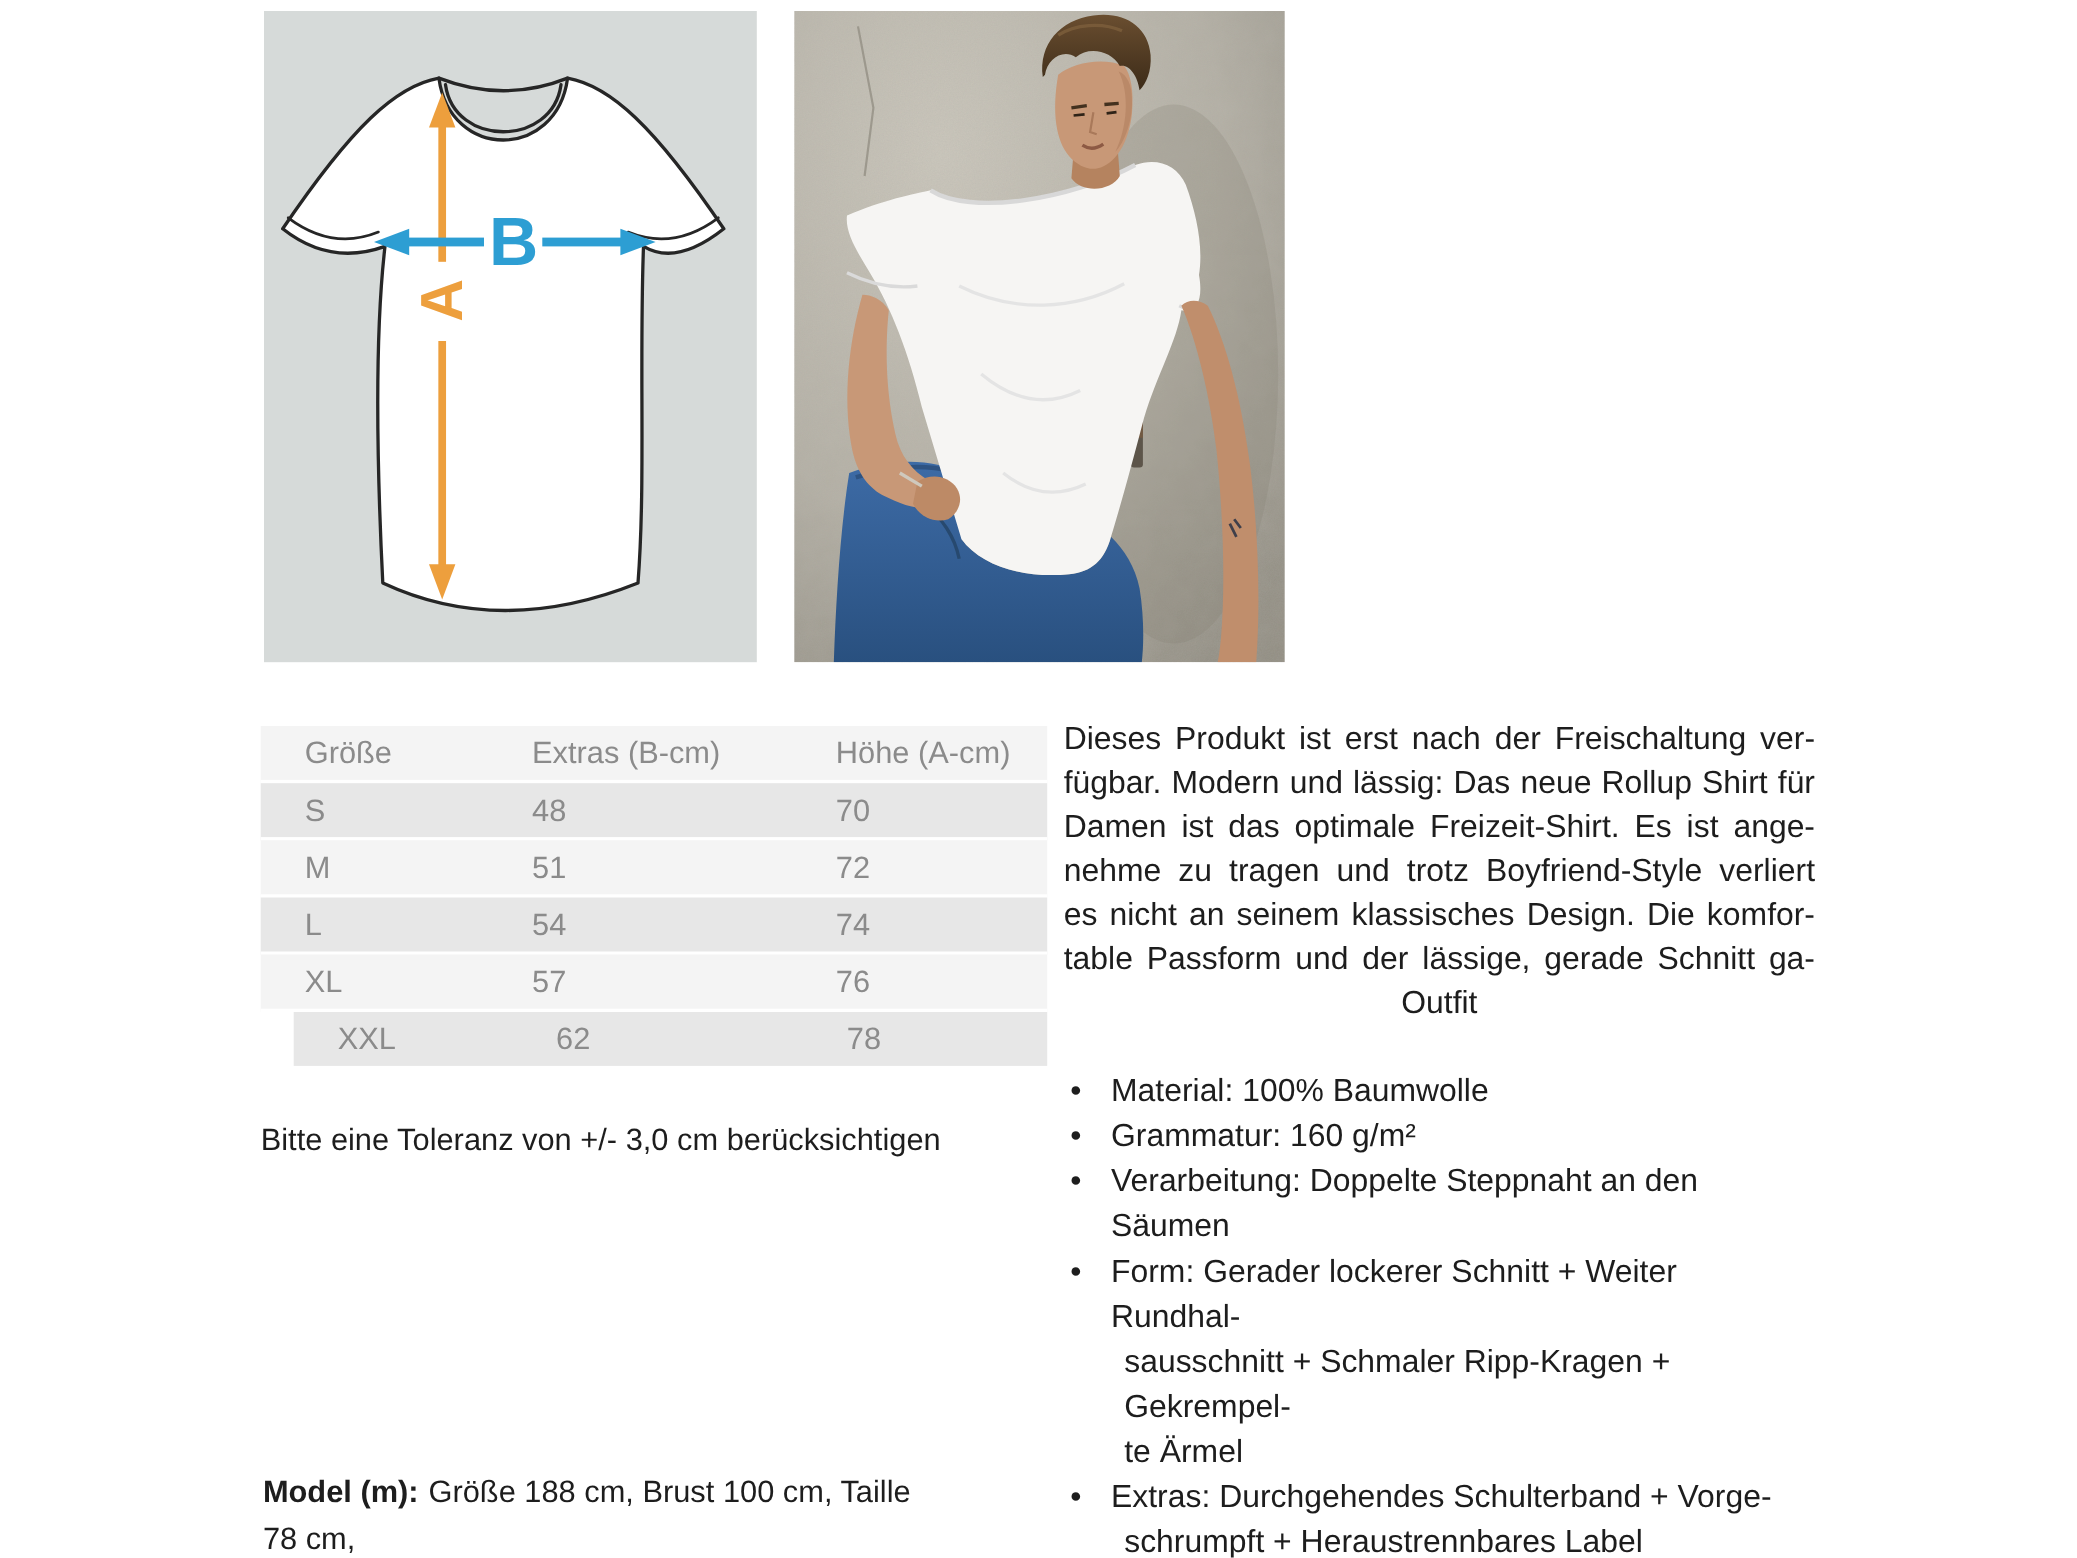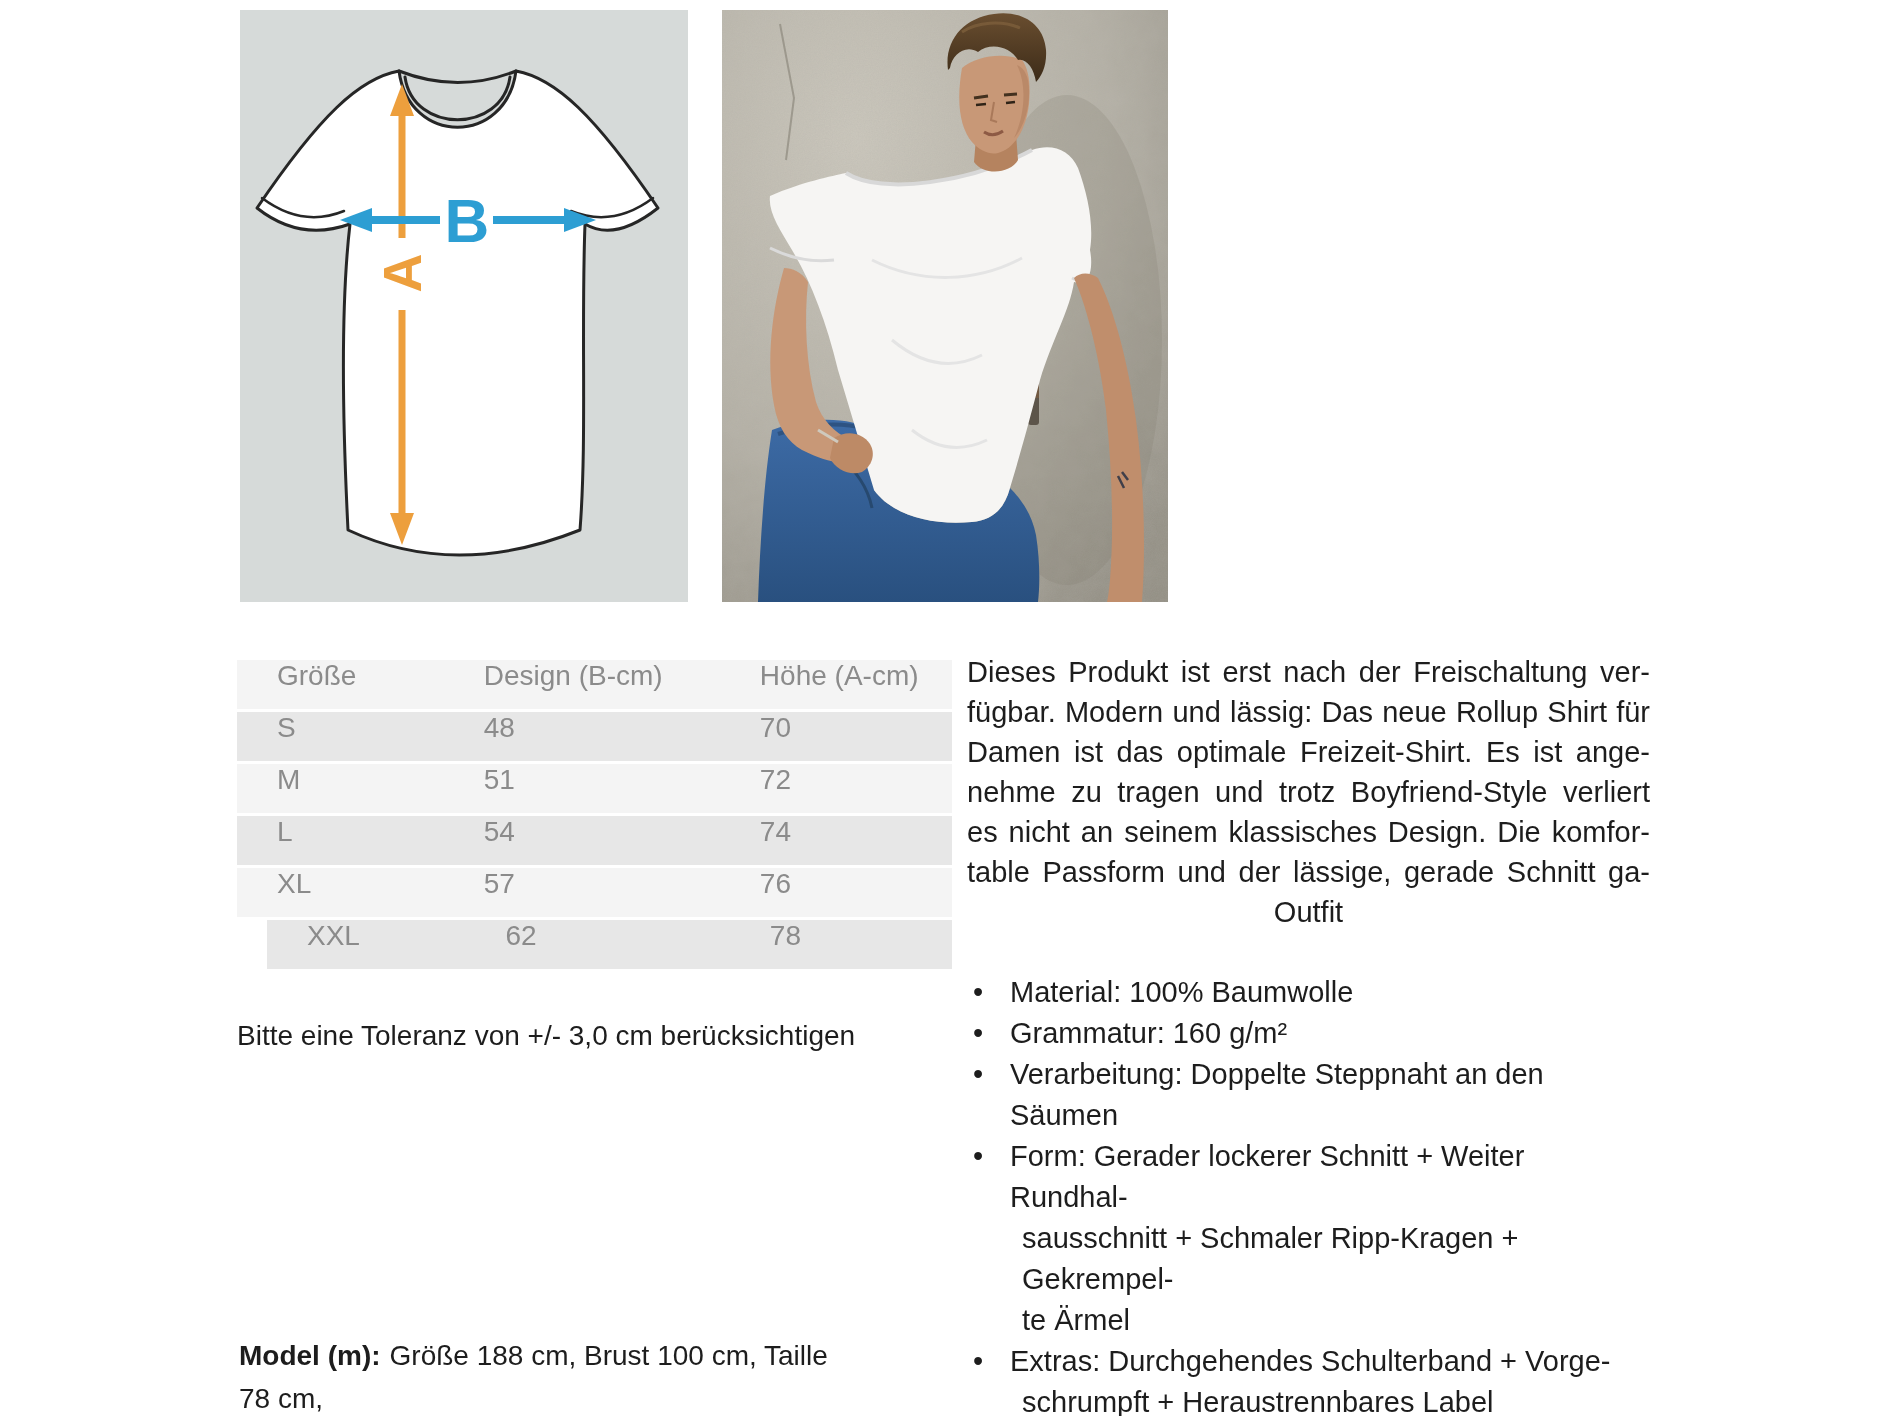--- a/index.html
+++ b/index.html
@@ -7,21 +7,21 @@
     width:1888px;height:1416px;position:relative;background:#ffffff;overflow:hidden;
     font-family:"Liberation Sans","DejaVu Sans",sans-serif;color:#1d1d1d;
   }
   .panel{position:absolute;top:10px;height:592px;}
   #diagram-panel{left:240px;width:448px;background:#d6dad9;}
   #photo-panel{left:722px;width:446px;}
   #diagram-panel svg,#photo-panel svg{display:block;width:100%;height:100%;}
 
   
   #size-table{position:absolute;left:237px;top:660px;width:715px;font-size:28px;color:#8b8b8b;}
-  .t-row{display:flex;height:49px;align-items:flex-start;border-bottom:3px solid #ffffff;gap:48px;}
+  .t-row{display:flex;height:49px;align-items:center;border-bottom:3px solid #ffffff;gap:48px;}
   .t-row.light{background:#f4f4f4;}
   .t-row.dark{background:#e7e7e7;}
   .t-row:last-child{border-bottom:none;margin-left:30px;}
   .c1{width:225px;padding-left:40px;box-sizing:border-box;}
   .c2{width:266px;}
   .c3{width:224px;}
 
   #tolerance-note{position:absolute;left:237px;top:990px;width:740px;font-size:28px;line-height:36px;color:#1d1d1d;}
 
   #model-info{position:absolute;left:239px;top:1334px;width:620px;font-size:28px;line-height:43px;color:#1d1d1d;}
@@ -181,21 +181,21 @@
                C325,55 320,66 314,72 C312,58 304,48 296,50
                C288,36 268,32 256,42 C244,34 230,44 228,58 Z" fill="url(#hairg)"></path>
       <path d="M240,22 C255,12 280,10 298,18" stroke="#7d5f3c" stroke-width="3" fill="none" opacity="0.8"></path>
     </g>
   </svg>
 </div>
 
 <div id="size-table">
   <div class="t-row light">
     <span class="c1">Größe</span>
-    <span class="c2">Design (B-cm)</span>
+    <span class="c2">Extras (B-cm)</span>
     <span class="c3">Höhe (A-cm)</span>
   </div>
   <div class="t-row dark">
     <span class="c1">S</span>
     <span class="c2">48</span>
     <span class="c3">70</span>
   </div>
   <div class="t-row light">
     <span class="c1">M</span>
     <span class="c2">51</span>

